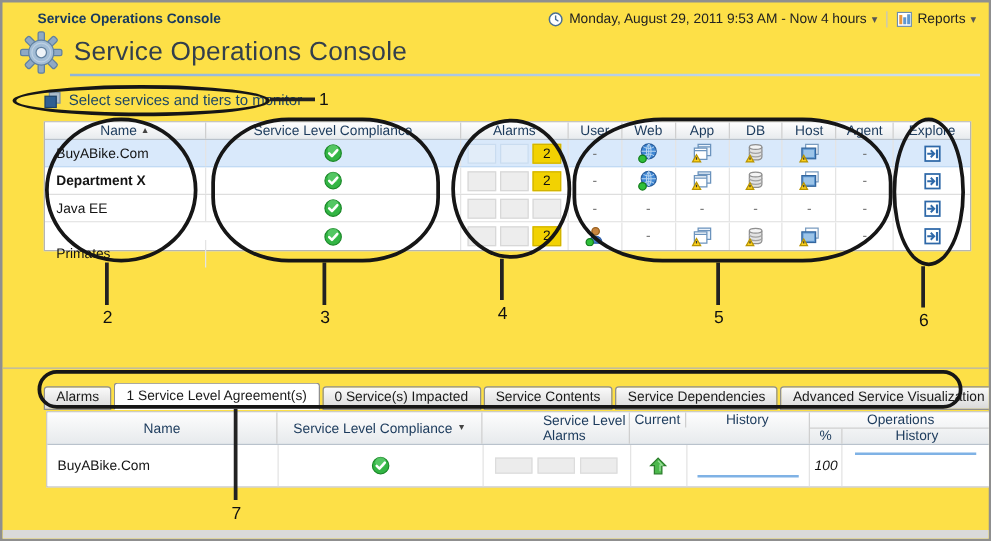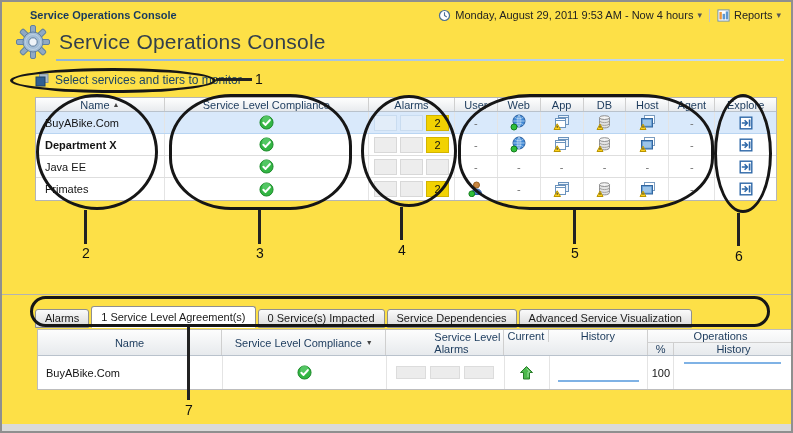--- a/index.html
+++ b/index.html
@@ -385,21 +385,21 @@
           <span class="icn">
             <svg width="14" height="14" viewBox="0 0 14 14">
               <rect x="1.2" y="1.2" width="11.6" height="11.6" fill="#fff" stroke="#2e68a8" stroke-width="1.4"></rect>
               <path d="M2.8 7 h5.4 M5.6 4.2 L8.4 7 L5.6 9.8" stroke="#2e68a8" stroke-width="1.5" fill="none"></path>
               <path d="M10.6 3.5 v7" stroke="#2e68a8" stroke-width="1.7"></path>
             </svg>
           </span>
         </div>
       </div>
       <div class="t-row">
-        <div class="t-cell name" style="width: 129px;">Primates</div>
+        <div class="t-cell name" style="width: 129px; margin-top: 14px;">Primates</div>
         <div class="t-cell compliance" style="width: 205px;">
           <span class="icn">
             <svg width="15" height="15" viewBox="0 0 16 16">
               <circle cx="8" cy="8" r="7" fill="#33b544" stroke="#1a8728"></circle>
               <circle cx="8" cy="5.2" r="4.6" fill="#74da81" opacity=".5"></circle>
               <path d="M4.6 8.2 L7 10.6 L11.6 5.4" stroke="#fff" stroke-width="2.1" fill="none" stroke-linecap="round" stroke-linejoin="round"></path>
             </svg>
           </span>
         </div>
         <div class="t-cell alarms" style="width: 86px;">
@@ -468,20 +468,21 @@
           </span>
         </div>
       </div>
     </div>
 
   <div class="hsep"></div>
   <div id="tabs">
       <div class="tab">Alarms</div>
       <div class="tab active">1 Service Level Agreement(s)</div>
       <div class="tab">0 Service(s) Impacted</div>
+      <div class="tab">Service Contents</div>
       <div class="tab">Service Dependencies</div>
       <div class="tab">Advanced Service Visualization</div>
     </div>
   <div id="bottom-table">
       <div class="b-header">
         <div class="b-col simple" style="width: 185px;">
           <span>Name</span>
         </div>
         <div class="b-col simple" style="width: 165px;">
           <span>Service Level Compliance</span>
@@ -524,21 +525,21 @@
           <span class="icn">
             <svg width="15" height="16" viewBox="0 0 15 16">
               <path d="M7.5 1.5 L13.5 7.5 H10.5 V14 H4.5 V7.5 H1.5 z" fill="#4cb84c" stroke="#2a7c2a"></path>
               <path d="M7.5 3.6 L10.8 7 H9 V12" fill="none" stroke="#9adf9a"></path>
             </svg>
           </span>
         </div>
         <div class="b-cell" style="width: 99px;">
           <div class="spark" style="left: 8px; right: 8px; bottom: 7px;"></div>
         </div>
-        <div class="b-cell" style="width: 26px;">100</div>
+        <div class="b-cell" style="width: 26px; font-style: italic;">100</div>
         <div class="b-cell" style="width: 119px;">
           <div class="spark" style="left: 10px; right: 12px; top: 6px;"></div>
         </div>
       </div>
     </div>
 
   <div id="annotations">
       <div class="ann-ellipse" style="left: 8px; top: 66px; width: 206px; height: 25px; border-radius: 50%;"></div>
       <div class="ann-line" style="left: 214px; top: 76px; width: 36px; height: 3px;"></div>
       <div class="ann-num" style="left: 257px; top: 69px;">1</div>

